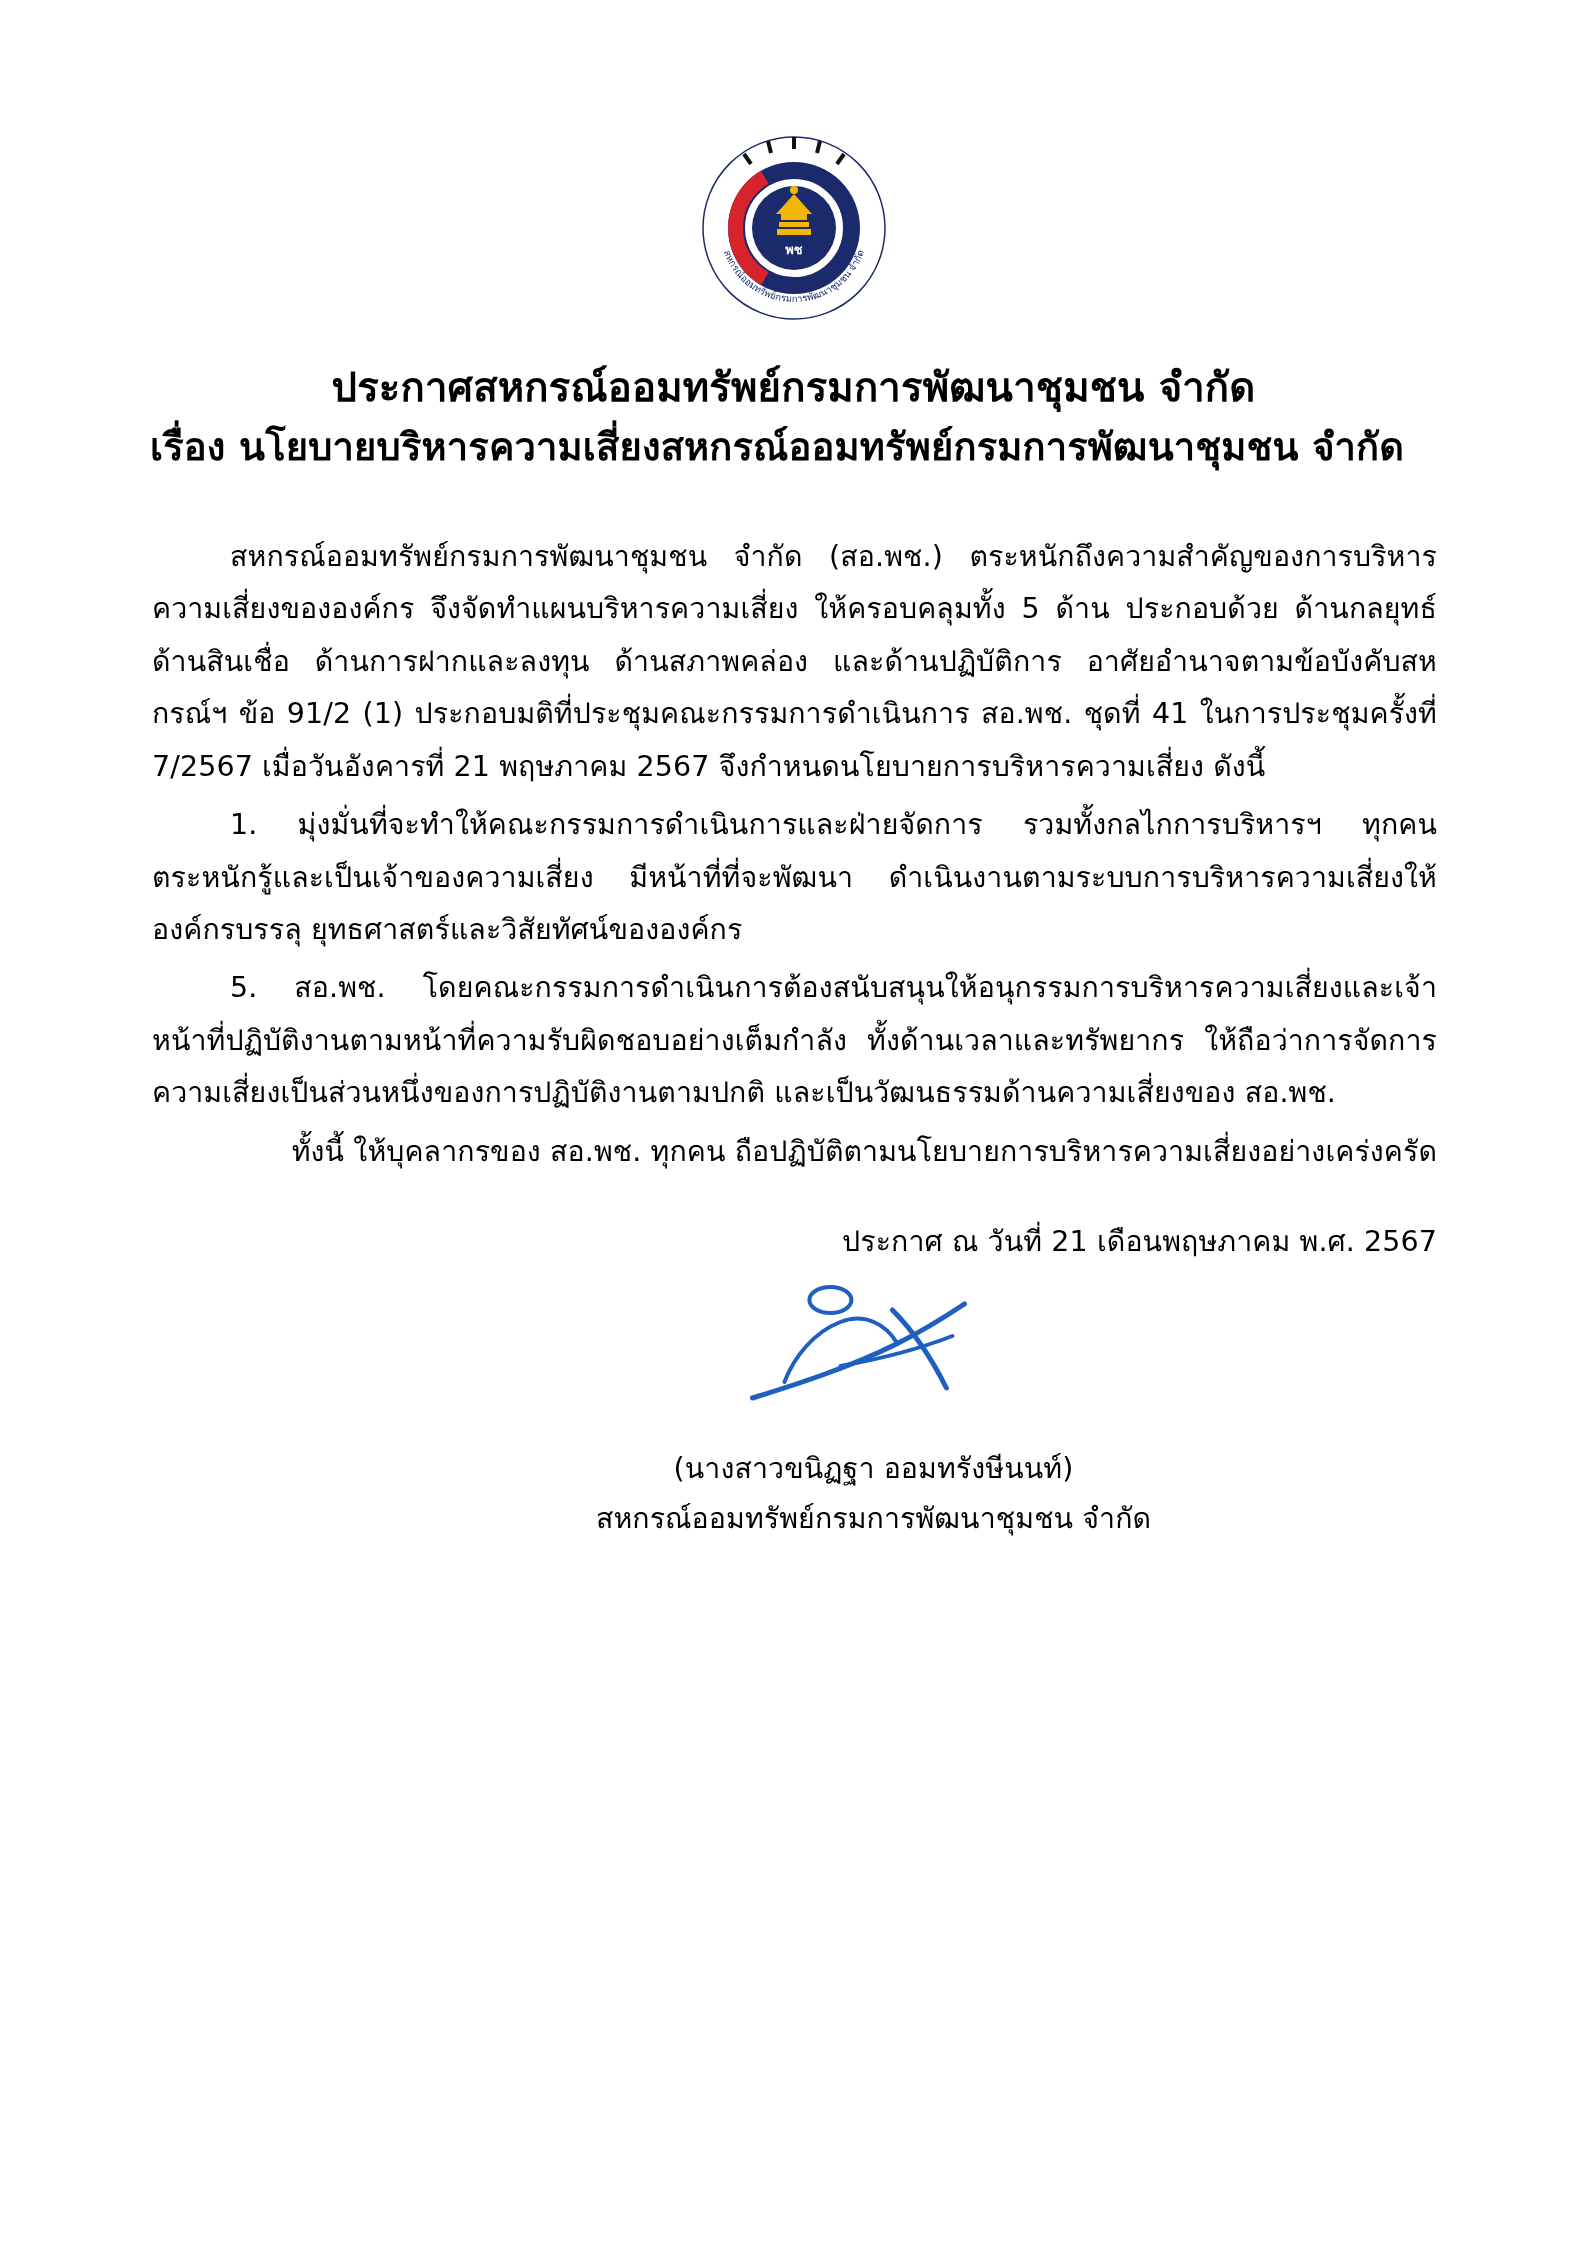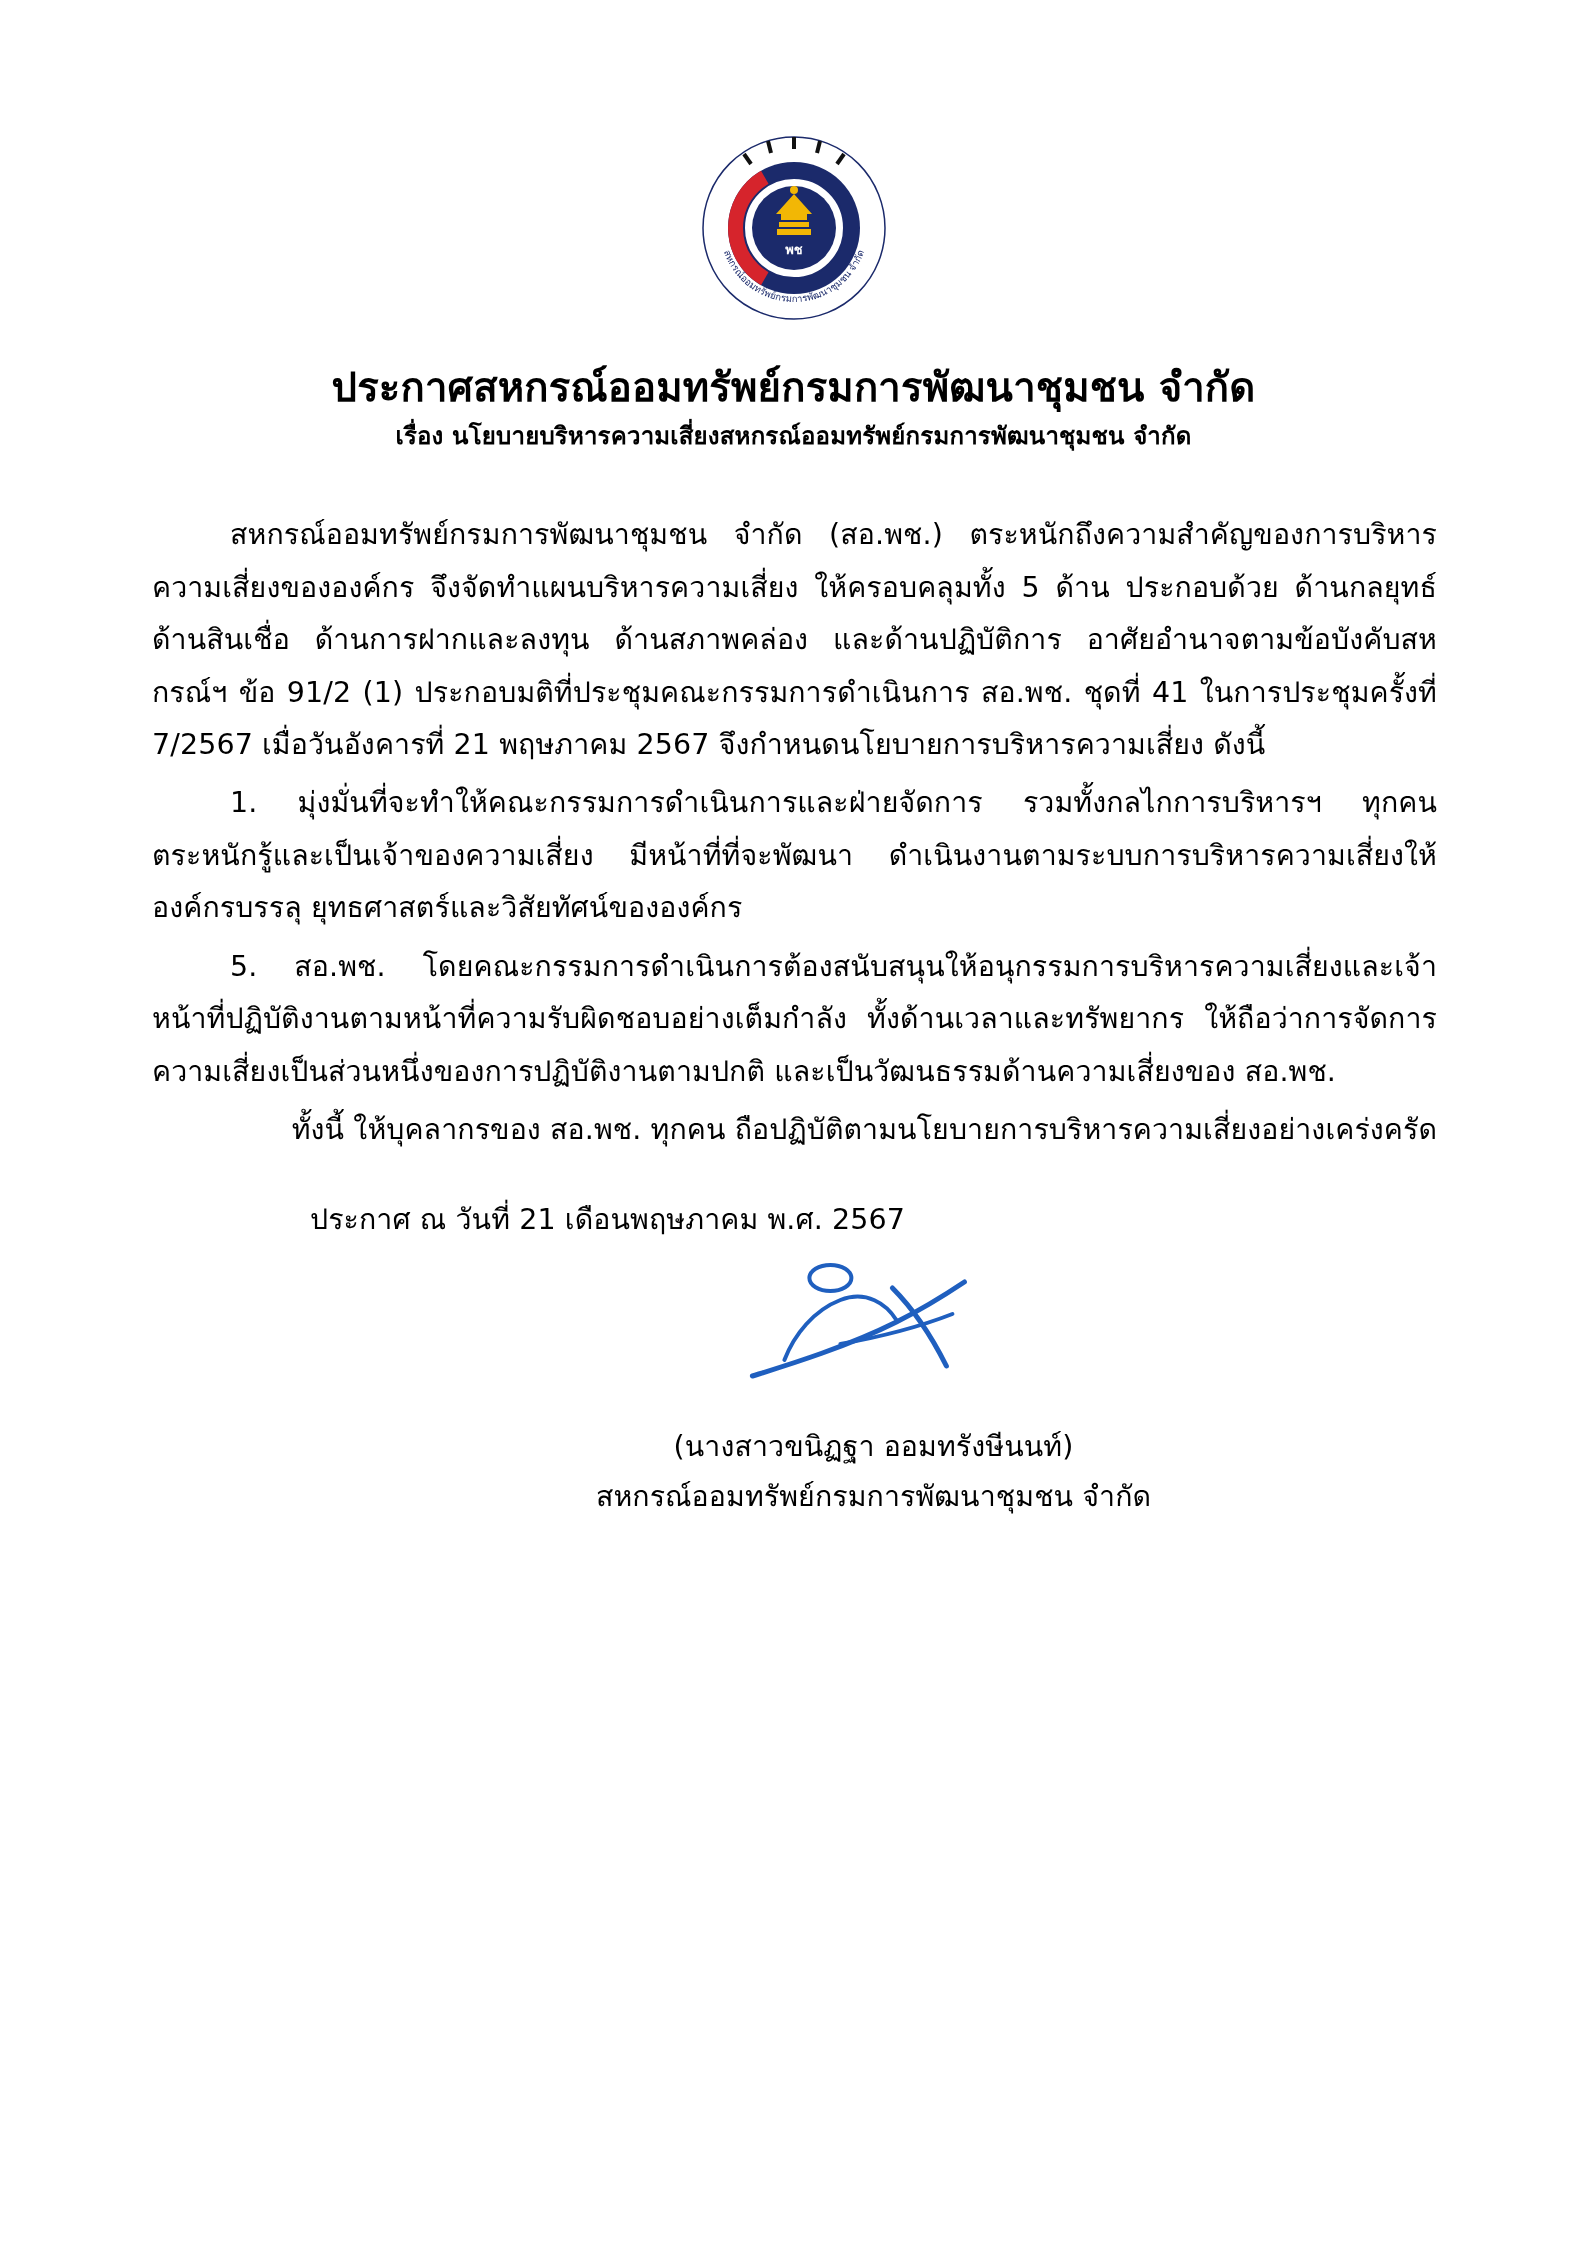--- a/index.html
+++ b/index.html
@@ -39,22 +39,22 @@
 
   
   .heading {
     text-align: center;
     font-size: 40px;
     font-weight: bold;
     line-height: 1.55;
     letter-spacing: 0.2px;
   }
   .heading-2 {
-    text-align: center;
-    font-size: 24px;
+    text-align: left;
+    font-size: 38px;
     font-weight: bold;
     line-height: 1.55;
     letter-spacing: 0.2px;
     margin-bottom: 54px;
   }
 
   
   .body-block {
     font-size: 28.5px;
     line-height: 1.84;
@@ -67,21 +67,21 @@
     text-indent: 78px;
   }
   .para.last-line-left {
     text-align: right;
   }
 
   
   .date-line {
     margin-top: 40px;
     font-size: 28.5px;
-    text-align: left;
+    text-align: right;
     padding-left: 160px;
     letter-spacing: 0.1px;
   }
 
   
   .sig-area {
     margin-top: 6px;
     position: relative;
     height: 170px;
   }

